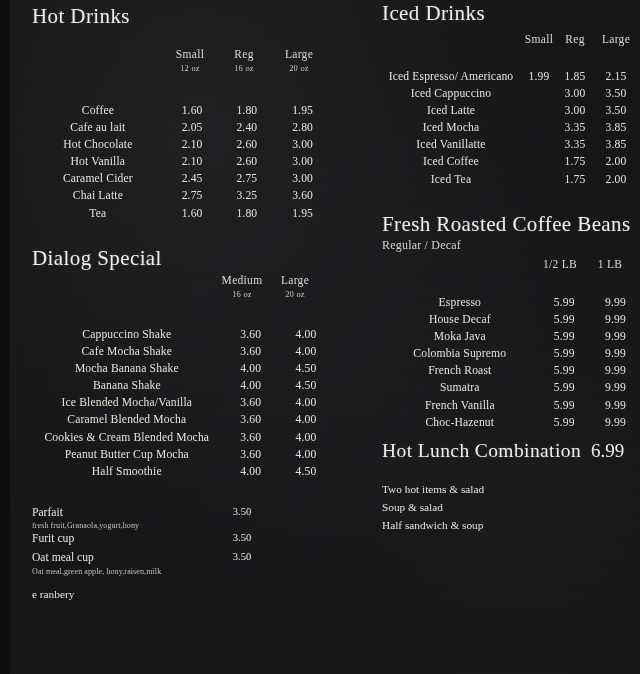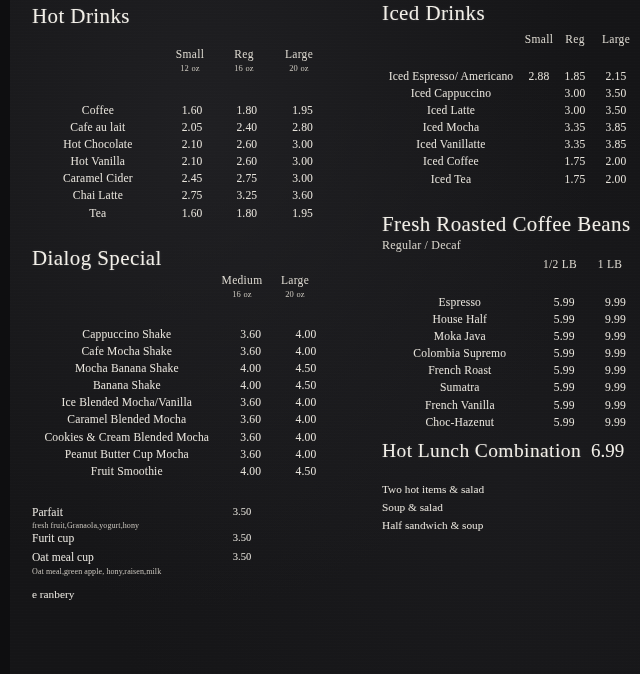--- a/index.html
+++ b/index.html
@@ -247,21 +247,21 @@
             <td class="name">Cookies &amp; Cream Blended Mocha</td>
             <td class="price">3.60</td>
             <td class="price">4.00</td>
           </tr>
           <tr>
             <td class="name">Peanut Butter Cup Mocha</td>
             <td class="price">3.60</td>
             <td class="price">4.00</td>
           </tr>
           <tr>
-            <td class="name">Fruit Smoothie</td>
+            <td class="name">Half Smoothie</td>
             <td class="price">4.00</td>
             <td class="price">4.50</td>
           </tr>
         </tbody>
       </table>
 
       <div style="position:absolute; top:260px; left:0; width:100%;">
         <div style="position:relative; height:26px;">
           <div class="" style="font-size:11.6px; position:absolute; left:0; top:0;">Parfait</div>
           <div class="price" style="position:absolute; left:182px; top:0; width:56px; text-align:center; font-size:10.6px;">3.50</div>
@@ -301,21 +301,21 @@
       <table class="menu" style="position:absolute; top:67px; left:0;">
         <colgroup>
             <col style="width:138px">
             <col style="width:38px">
             <col style="width:34px">
             <col style="width:48px">
           </colgroup>
         <tbody>
           <tr>
             <td class="name">Iced Espresso/ Americano</td>
-            <td class="price">2.88</td>
+            <td class="price">1.99</td>
             <td class="price">1.85</td>
             <td class="price">2.15</td>
           </tr>
           <tr>
             <td class="name">Iced Cappuccino</td>
             <td class="price"></td>
             <td class="price">3.00</td>
             <td class="price">3.50</td>
           </tr>
           <tr>
@@ -371,21 +371,21 @@
             <col style="width:52px">
             <col style="width:48px">
           </colgroup>
         <tbody>
           <tr class="row-tall">
             <td class="name">Espresso</td>
             <td class="price">5.99</td>
             <td class="price">9.99</td>
           </tr>
           <tr class="row-tall">
-            <td class="name">House Half</td>
+            <td class="name">House Decaf</td>
             <td class="price">5.99</td>
             <td class="price">9.99</td>
           </tr>
           <tr class="row-tall">
             <td class="name">Moka Java</td>
             <td class="price">5.99</td>
             <td class="price">9.99</td>
           </tr>
           <tr class="row-tall">
             <td class="name">Colombia Supremo</td>

